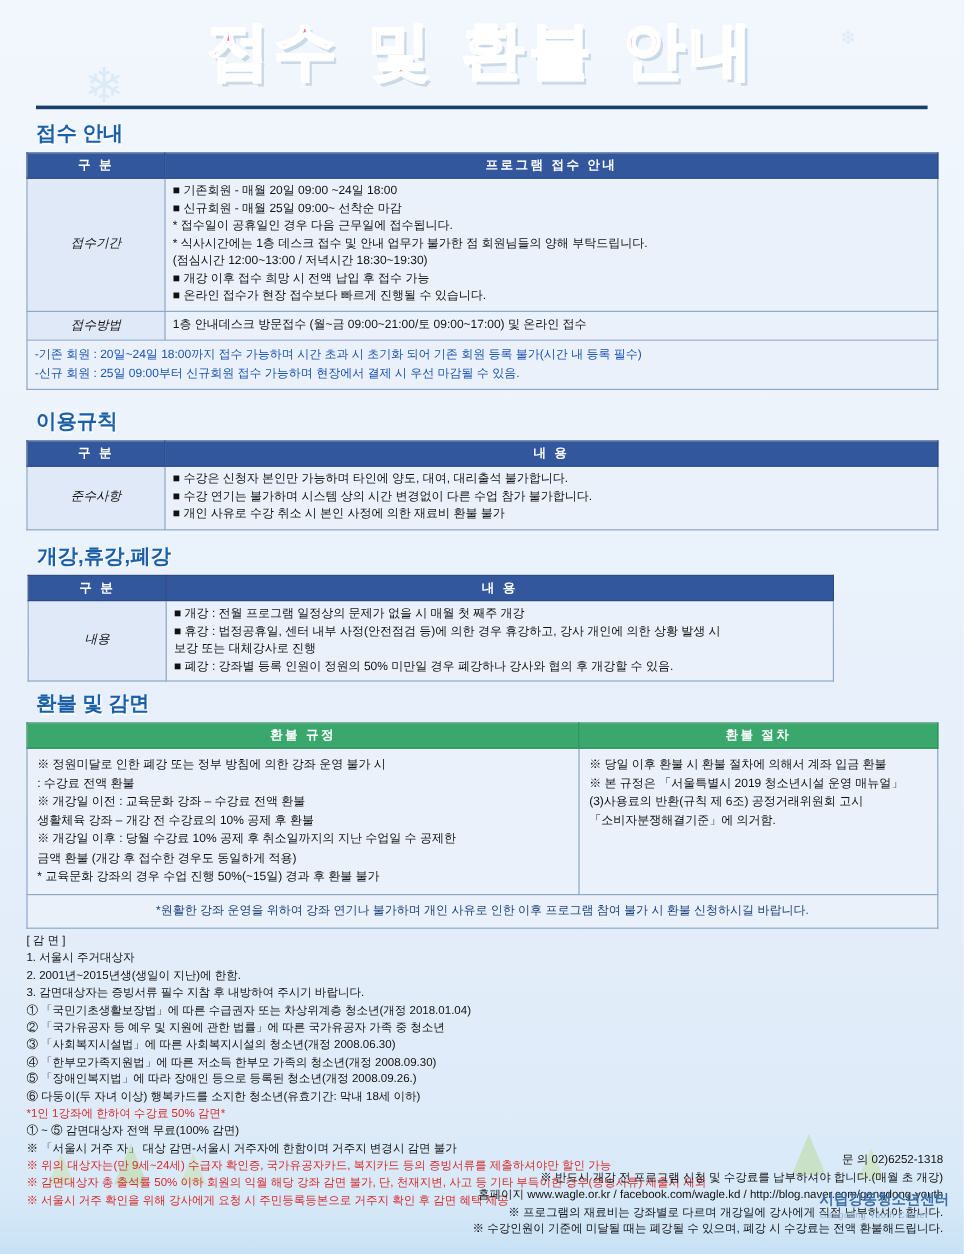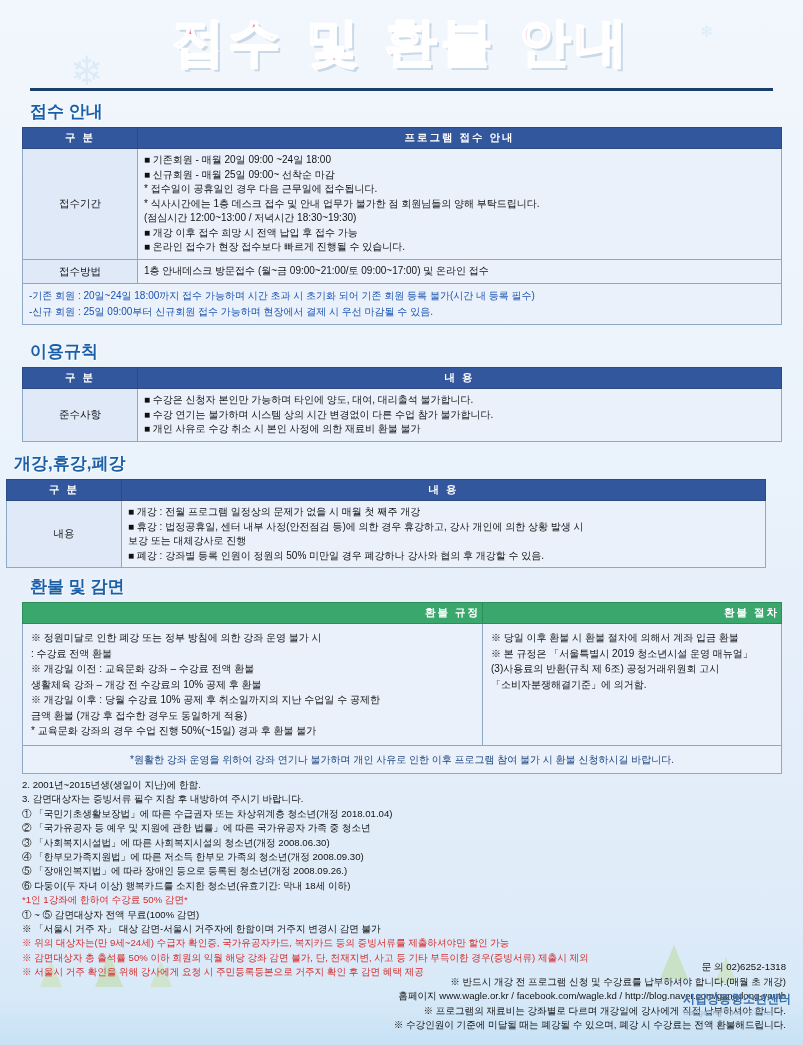--- a/index.html
+++ b/index.html
@@ -33,29 +33,29 @@
 
   .sec-title{
     font-size:17px;font-weight:bold;color:#1b5fa8;
     margin:0 0 4px 0;padding-left:8px;
     text-shadow:1px 1px 0 #fff;
   }
   .block{position:absolute;}
   table{border-collapse:collapse;width:100%;table-layout:fixed;}
   th{background:#33579c;color:#fff;font-size:10.5px;font-weight:bold;border:1px solid #2b4a86;padding:3px 2px;text-align:center;letter-spacing:2px;margin-top:28px;}
   td{border:1px solid #8fa8c6;background:#eaf1fb;padding:4px 6px;vertical-align:middle;font-size:10px;line-height:1.45;}
-  td.key{text-align:center;background:#dfe9f7;width:110px;font-size:10.5px;}
+  td.key{text-align:center;background:#dfe9f7;width:110px;font-size:10.5px;font-style:italic;}
   .li{display:block;}
   .note{background:#eaf1fb;border:1px solid #8fa8c6;border-top:none;padding:4px 6px;line-height:1.6;}
   .red{color:#d62b2b;}
   .blue{color:#1a53b0;}
   .dkblue{color:#17407e;}
 
   
-  .refund-tbl th.green{background:#3aa76d;border-color:#2e8c59;text-align:right;}
+  .refund-tbl th.green{background:#3aa76d;border-color:#2e8c59;}
   .refund-tbl td{vertical-align:top;line-height:1.55;padding:6px 8px;}
   .center-note{text-align:center;}
   .exempt{position:absolute;left:22px;width:760px;line-height:1.5;font-size:9.6px;}
   .exempt div{white-space:nowrap;}
   .footer{position:absolute;left:18px;bottom:12px;width:768px;font-size:9.6px;line-height:1.52;text-align:right;}
   .footer .line{white-space:nowrap;}
   .logo{position:absolute;right:12px;bottom:28px;text-align:left;color:#2f6fb5;margin-top:21px;}
   .logo .ko{font-size:12px;font-weight:bold;color:#3b6fa8;}
   .logo .en{font-size:7.5px;color:#9ab4cf;letter-spacing:.5px;}
   .snowflake{position:absolute;color:#dcebf7;}
@@ -126,21 +126,21 @@
         <td>
           <span class="li">■ 수강은 신청자 본인만 가능하며 타인에 양도, 대여, 대리출석 불가합니다.</span>
           <span class="li">■ 수강 연기는 불가하며 시스템 상의 시간 변경없이 다른 수업 참가 불가합니다.</span>
           <span class="li">■ 개인 사유로 수강 취소 시 본인 사정에 의한 재료비 환불 불가</span>
         </td>
       </tr>
     </tbody>
       </table>
   </div>
 
-  <div class="block" style="left:6px;top:452px;width:760px;">
+  <div class="block" style="left:23px;top:452px;width:672px;">
     <div class="sec-title">개강,휴강,폐강</div>
     <table>
       <tbody>
           <tr>
         <th style="width:110px">구    분</th>
         <th>내    용</th>
       </tr>
       <tr>
         <td class="key">내용</td>
         <td>
@@ -180,20 +180,22 @@
         </td>
       </tr>
       <tr>
         <td colspan="2" class="center-note dkblue">*원활한 강좌 운영을 위하여 강좌 연기나 불가하며 개인 사유로 인한 이후 프로그램 참여 불가 시 환불 신청하시길 바랍니다.</td>
       </tr>
     </tbody>
       </table>
   </div>
 
   <div class="exempt" style="top:778px;">
+    <div>[ 감 면 ]</div>
+    <div>1. 서울시 주거대상자</div>
     <div>2. 2001년~2015년생(생일이 지난)에 한함.</div>
     <div>3. 감면대상자는 증빙서류 필수 지참 후 내방하여 주시기 바랍니다.</div>
     <div>   ① 「국민기초생활보장법」에 따른 수급권자 또는 차상위계층 청소년(개정 2018.01.04)</div>
     <div>   ② 「국가유공자 등 예우 및 지원에 관한 법률」에 따른 국가유공자 가족 중 청소년</div>
     <div>   ③ 「사회복지시설법」에 따른 사회복지시설의 청소년(개정 2008.06.30)</div>
     <div>   ④ 「한부모가족지원법」에 따른 저소득 한부모 가족의 청소년(개정 2008.09.30)</div>
     <div>   ⑤ 「장애인복지법」에 따라 장애인 등으로 등록된 청소년(개정 2008.09.26.)</div>
     <div>   ⑥ 다둥이(두 자녀 이상) 행복카드를 소지한 청소년(유효기간: 막내 18세 이하)</div>
     <div class="red">       *1인 1강좌에 한하여 수강료 50% 감면*</div>
     <div>   ① ~ ⑤ 감면대상자 전액 무료(100% 감면)</div>

